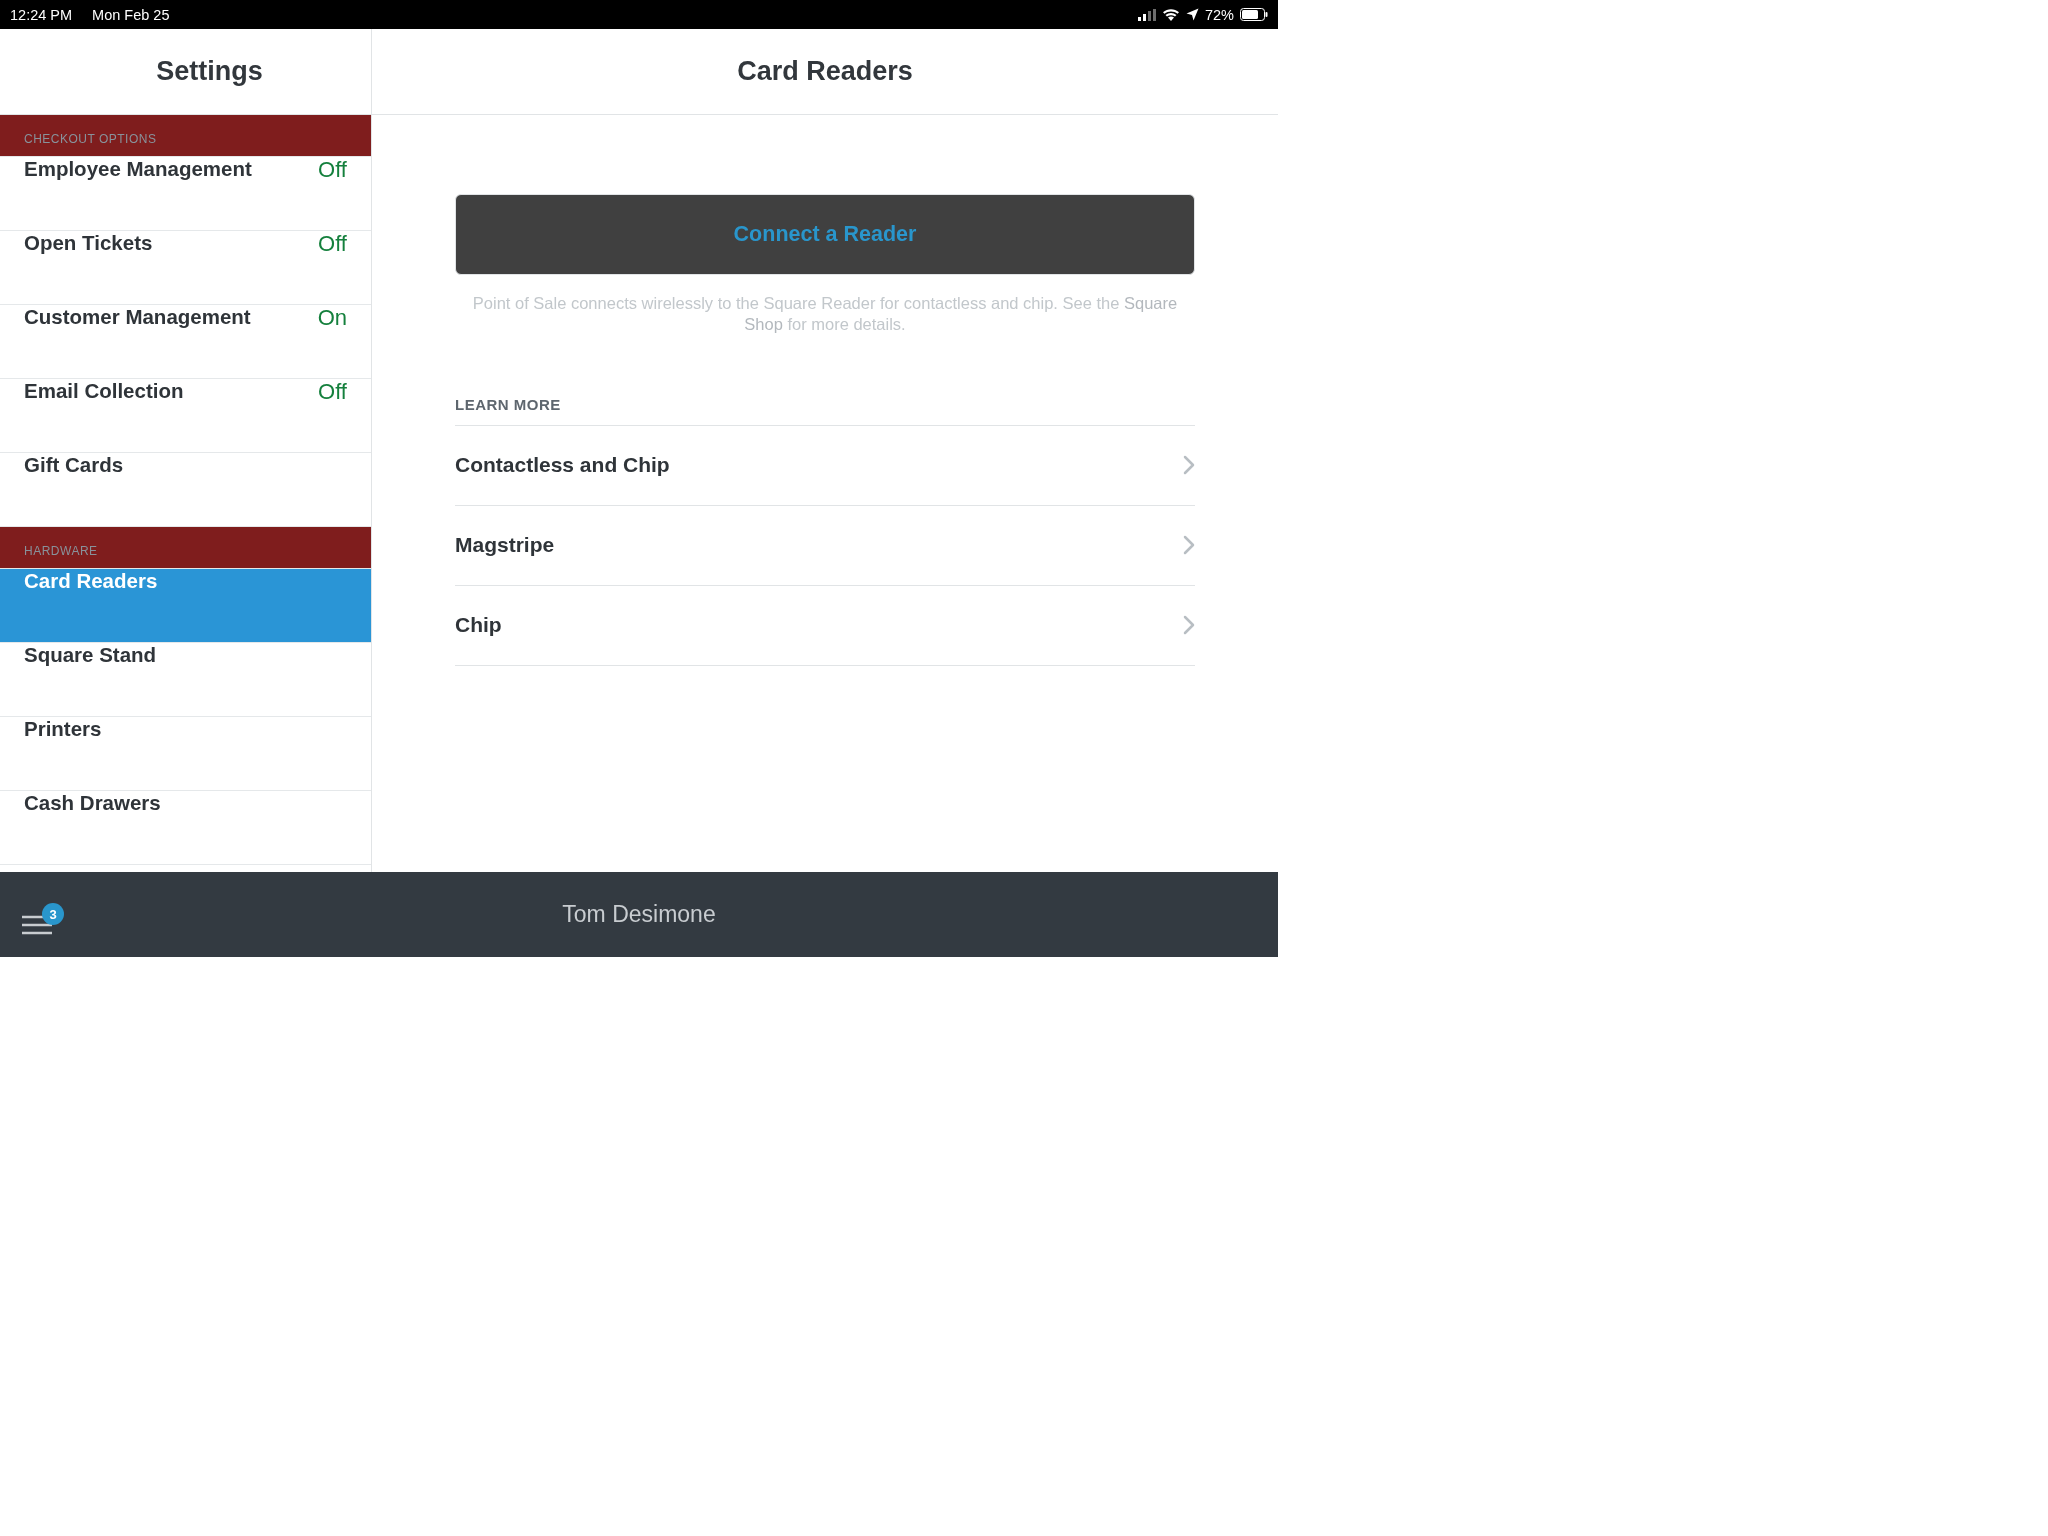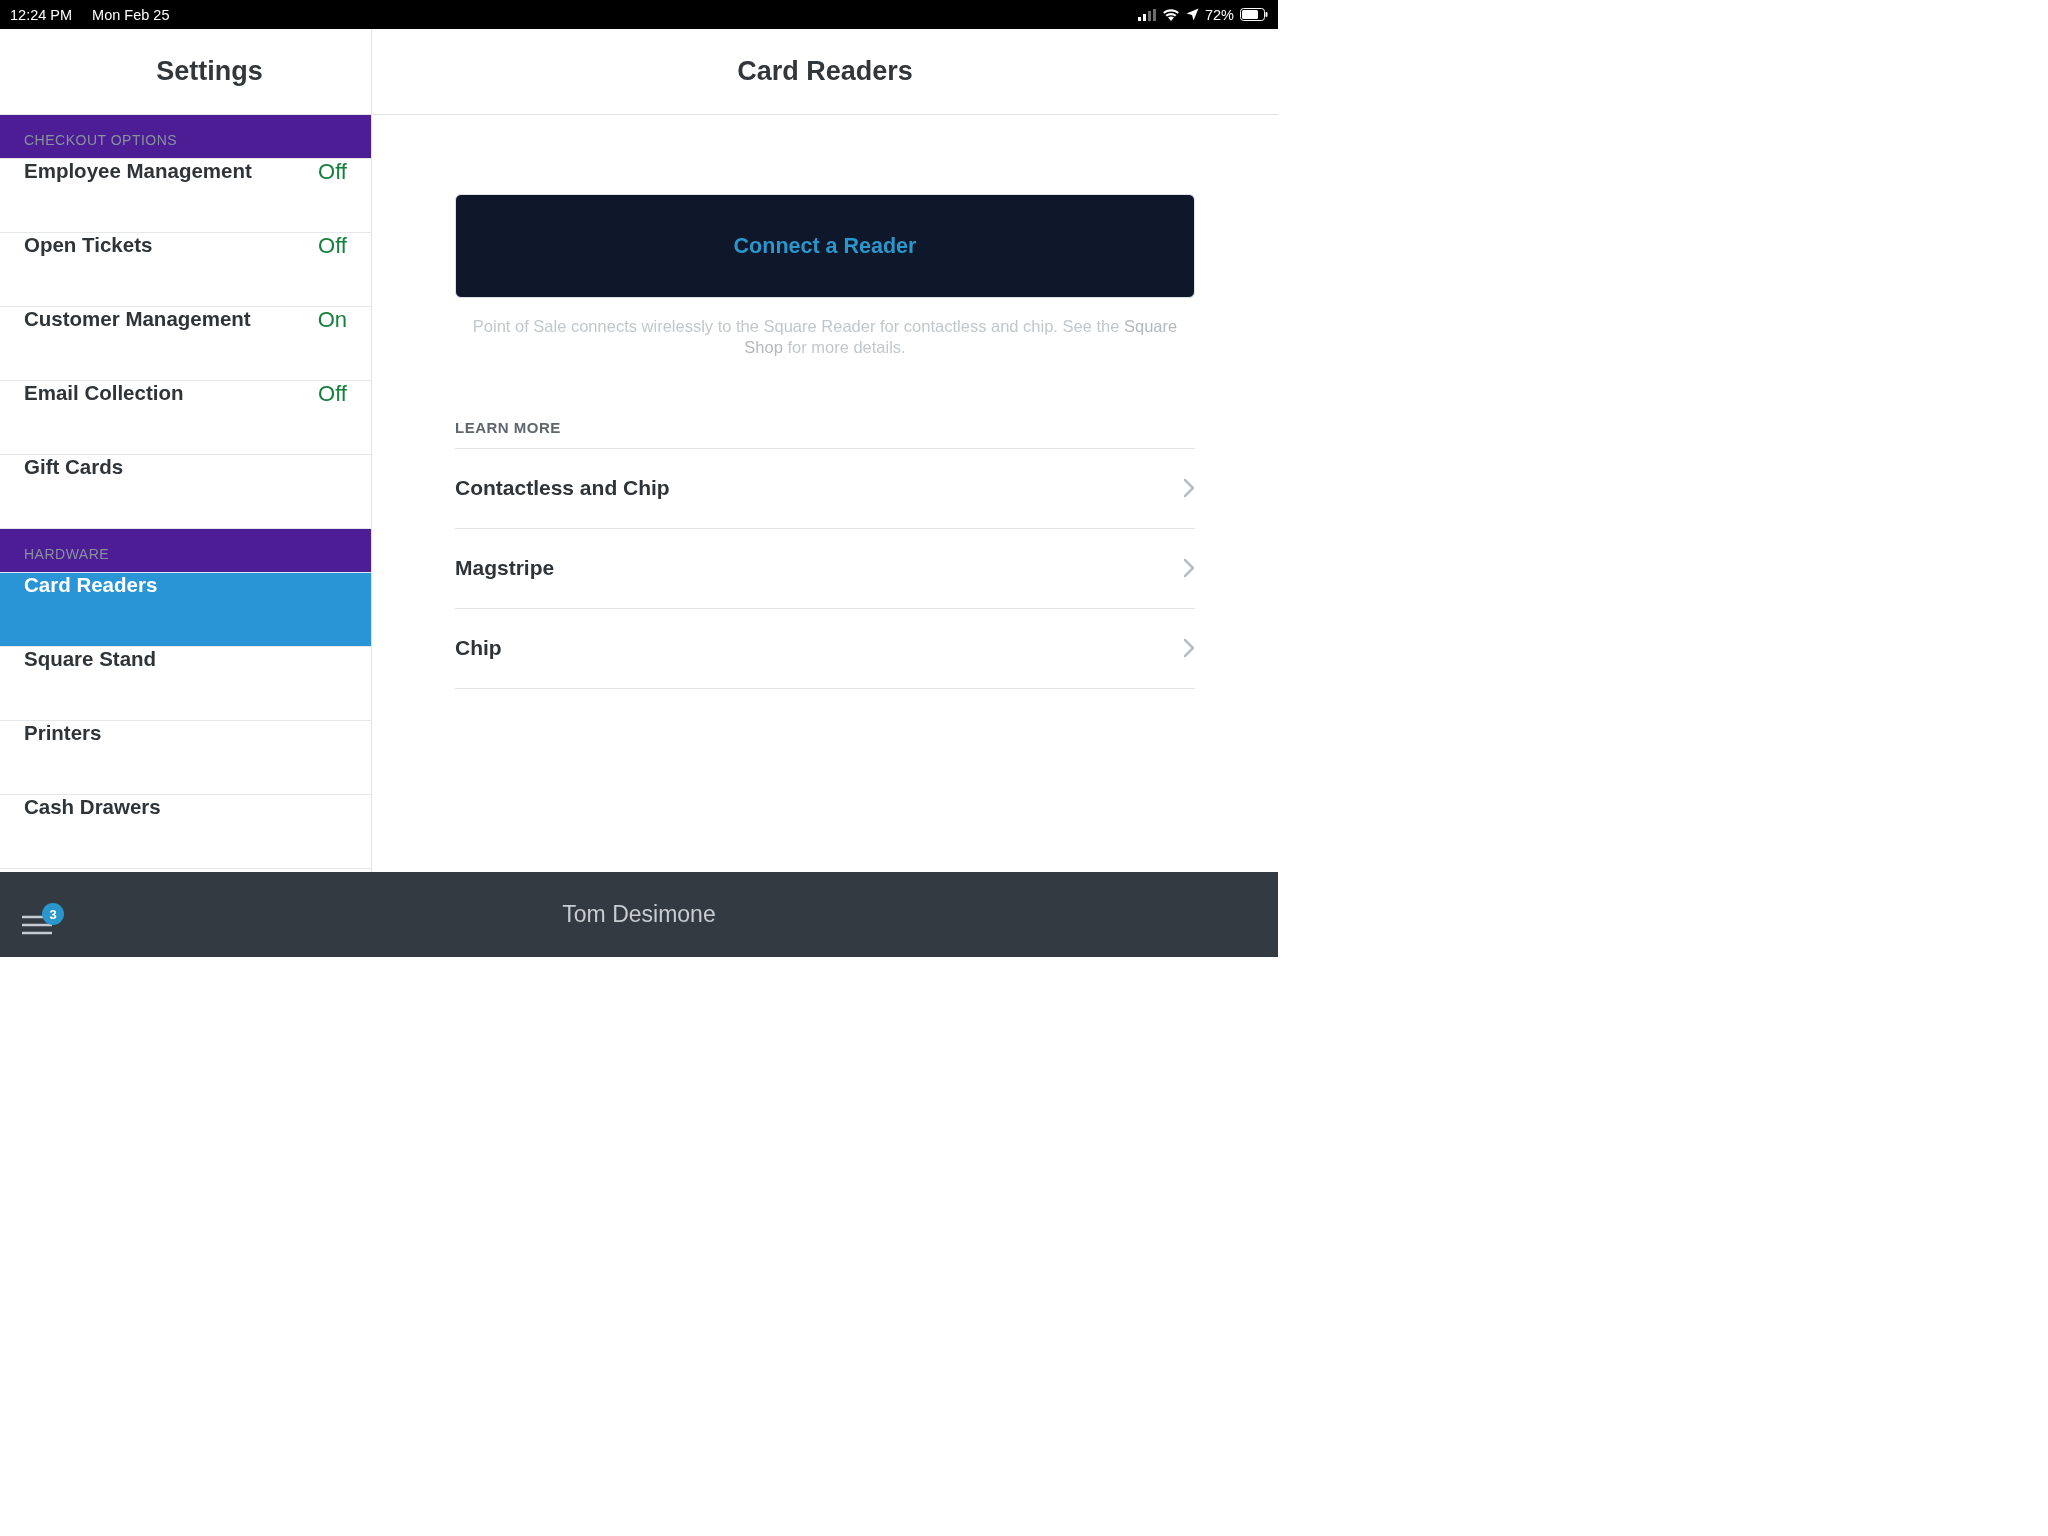--- a/index.html
+++ b/index.html
@@ -56,23 +56,23 @@
     font-size: 27px;
     font-weight: 600;
     color: #32373c;
     margin-left: 48px;
   }
   .sidebar-scroll {
     flex: 1;
     overflow: hidden;
   }
   .section-header {
-    background: #4c1d95;
+    background: #7f1d1d;
     color: #88929b;
-    font-size: 14px;
+    font-size: 12px;
     letter-spacing: 0.5px;
     font-weight: 500;
     padding: 17px 24px 10px 24px;
     border-bottom: 1px solid #e5e8ea;
     text-transform: uppercase;
   }
   .row {
     height: 74px;
     display: flex;
     align-items: flex-start;
@@ -115,22 +115,22 @@
     font-size: 27px;
     font-weight: 600;
     color: #32373c;
   }
   .detail-body {
     flex: 1;
     padding: 79px 83px 0 83px;
   }
   .connect-btn {
     width: 100%;
-    height: 104px;
-    background: #0f172a;
+    height: 81px;
+    background: #404040;
     border: 1px solid #e1e4e6;
     border-radius: 6px;
     display: flex;
     align-items: center;
     justify-content: center;
     color: #2996cc;
     font-size: 21.5px;
     font-weight: 600;
     cursor: pointer;
   }

